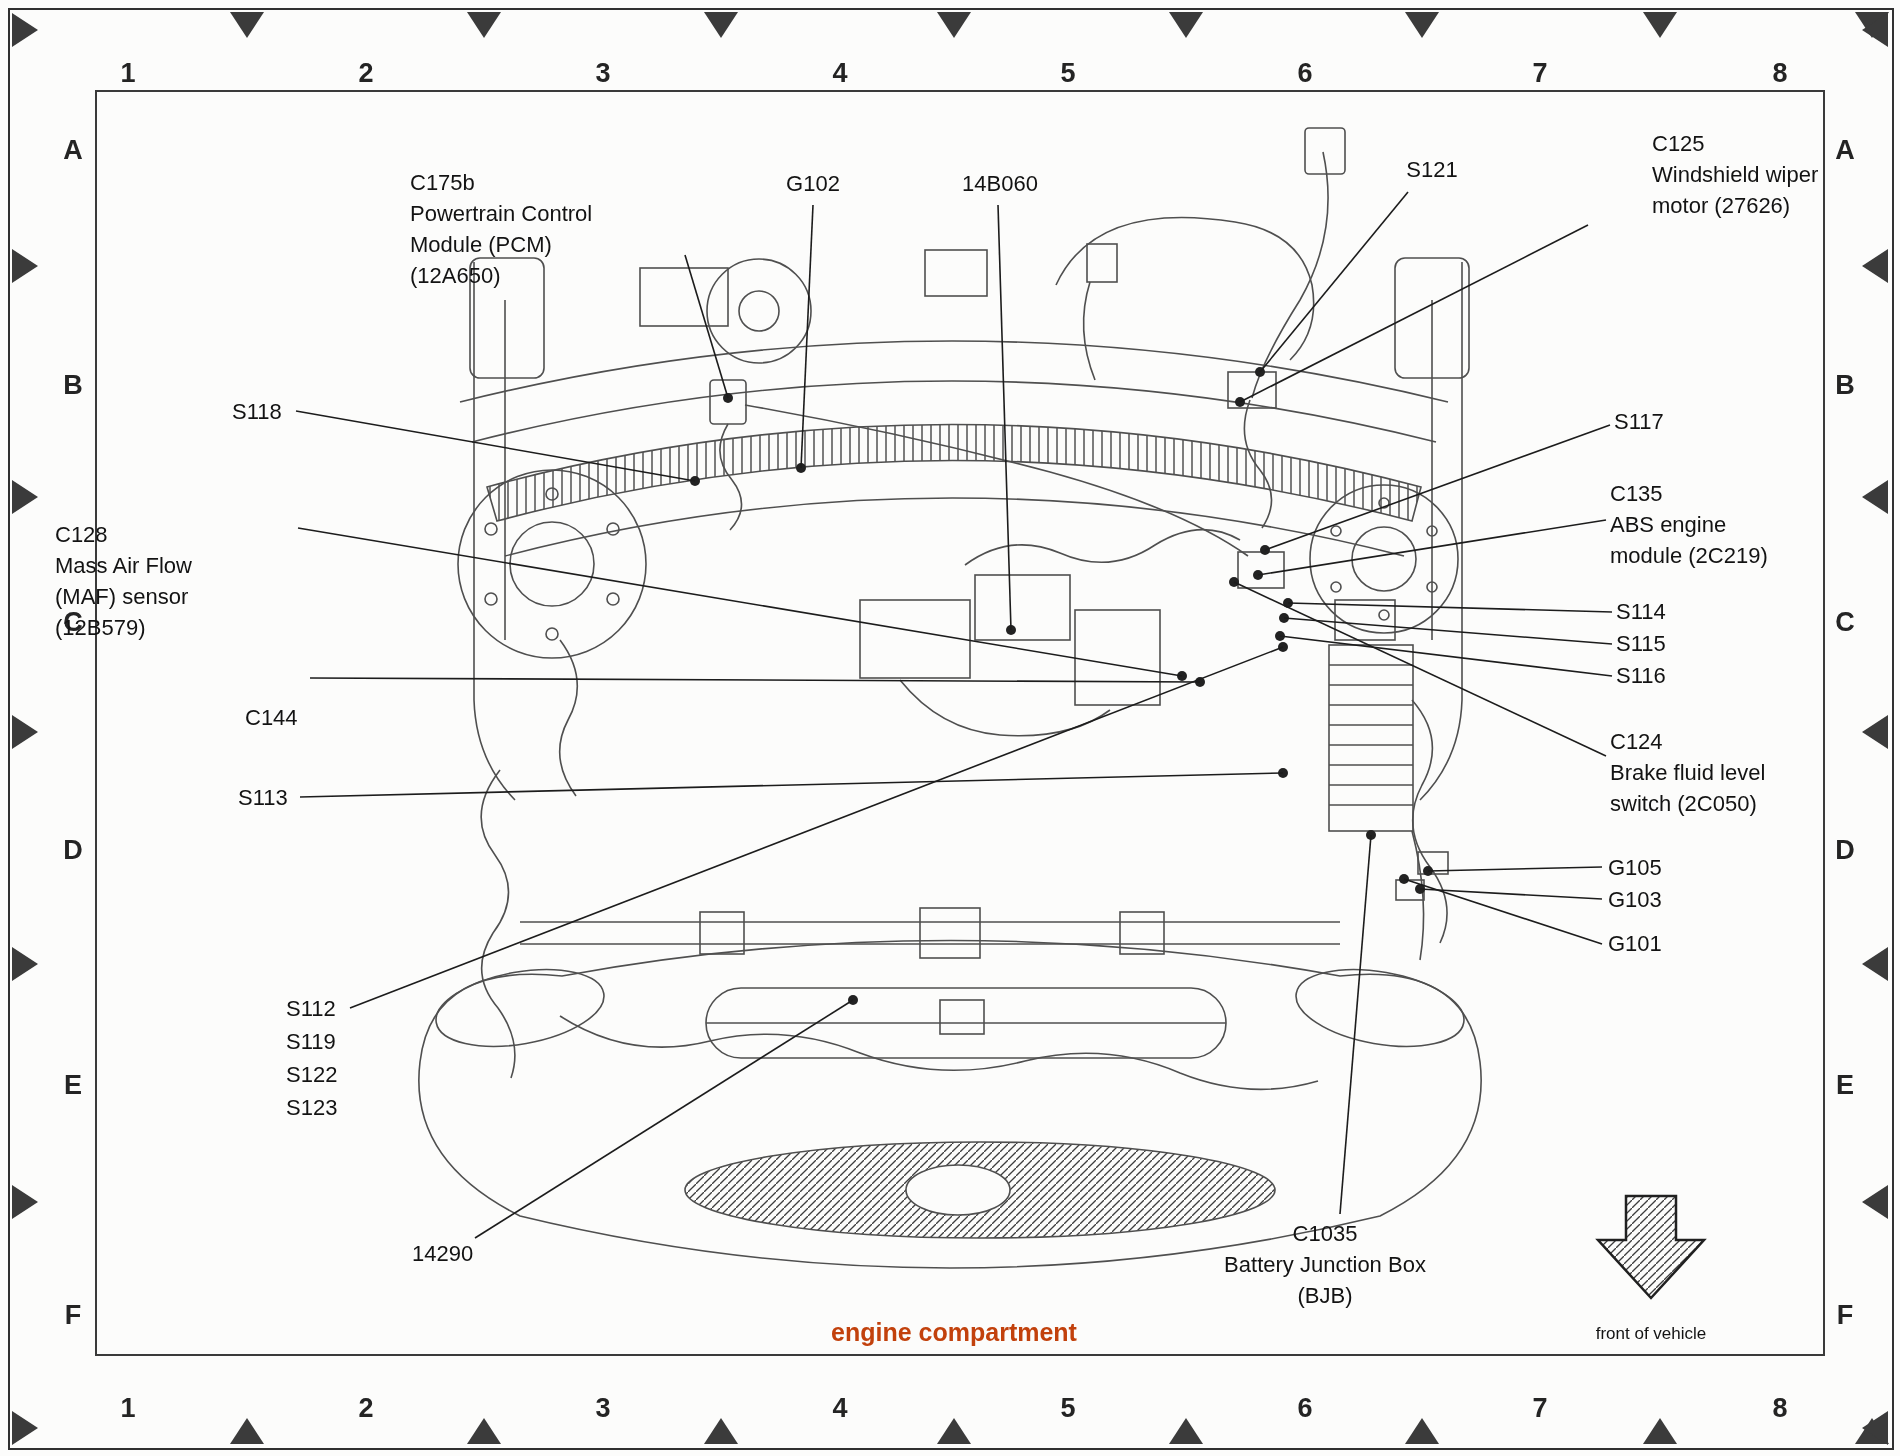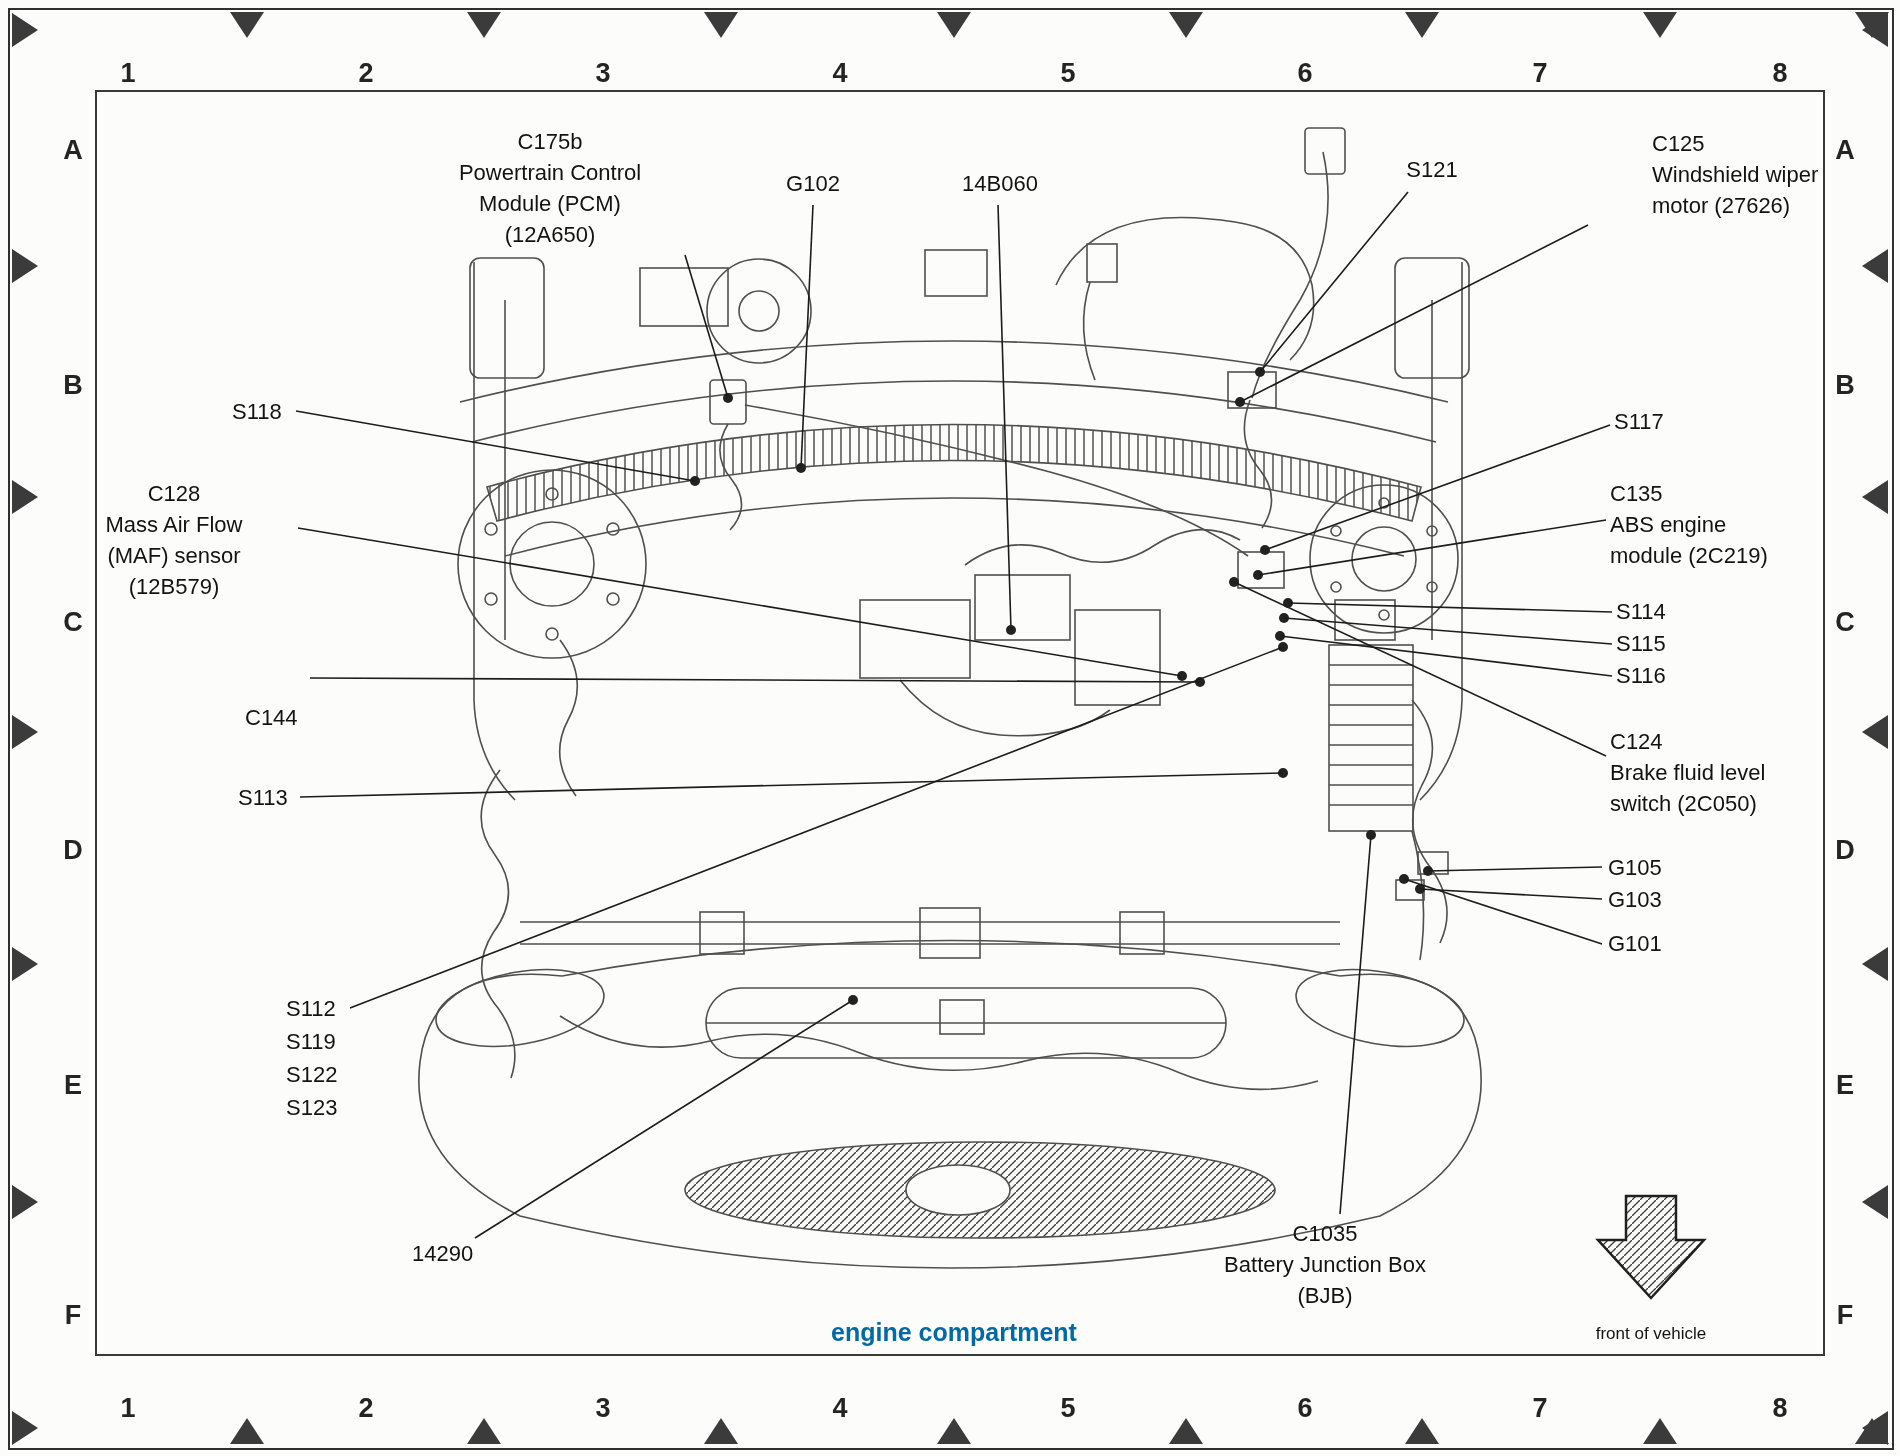--- a/index.html
+++ b/index.html
@@ -6,25 +6,25 @@
   body{
     width:1900px;height:1456px;position:relative;overflow:hidden;
     background:#fcfcfb;color:#181818;
     font-family:"Liberation Sans", sans-serif;
   }
   .outer-border{position:absolute;left:8px;top:8px;width:1882px;height:1438px;border:2px solid #303030;}
   .inner-frame{position:absolute;left:95px;top:90px;width:1726px;height:1262px;border:2px solid #3a3a3a;}
   .grid-label{position:absolute;transform:translate(-50%,-50%);font-size:27px;font-weight:600;color:#242424;}
   .callout{position:absolute;font-size:22px;line-height:31px;color:#131313;white-space:nowrap;}
   .callout span{display:block;}
-  .ta-r{text-align:center;}
+  .ta-r{text-align:left;margin-top:41px;}
   .ta-c{text-align:center;}
   .lh32{line-height:32px;}
   .lh33{line-height:33px;}
-  .caption{position:absolute;transform:translate(-50%,-50%);font-size:25px;font-weight:bold;color:#0369a1;}
+  .caption{position:absolute;transform:translate(-50%,-50%);font-size:25px;font-weight:bold;color:#c2410c;}
   .front-label{position:absolute;transform:translate(-50%,-50%);font-size:17px;color:#131313;}
   svg.art{position:absolute;left:0;top:0;}
 </style>
 </head>
 <body>
 
 <div class="page">
 
   <div class="outer-border"></div>
   <div class="inner-frame"></div>

